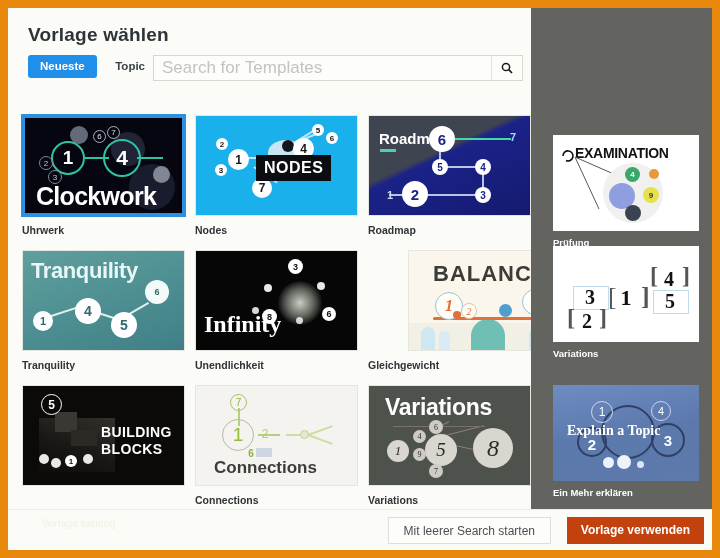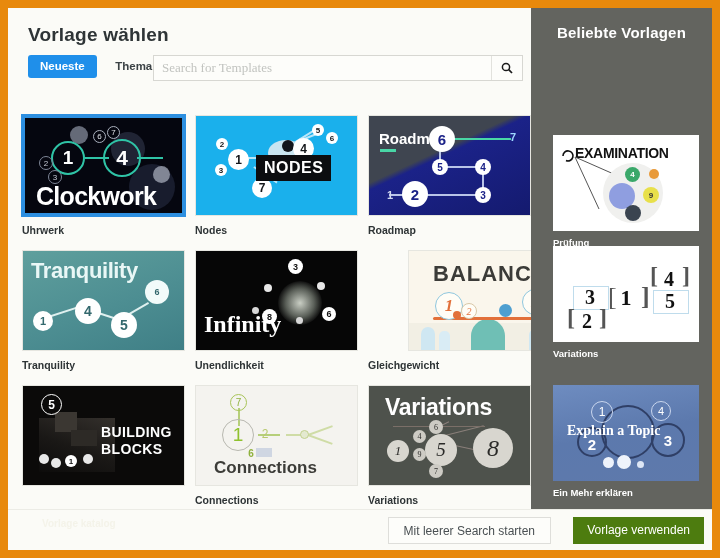--- a/index.html
+++ b/index.html
@@ -74,22 +74,22 @@
     position: absolute;
     left: 0;
     top: 0;
     width: 338px;
     height: 24px;
     border: none;
     background: transparent;
     outline: none;
     padding: 0 8px;
     box-sizing: border-box;
-    font-family: Liberation Serif, serif;
-    font-size: 13px;
+    font-family: Liberation Sans, sans-serif;
+    font-size: 17px;
     color: #6e7577;
   }
   .search-input::placeholder { color: #c2c4c0; }
   .search-btn {
     position: absolute;
     right: 0;
     top: 0;
     width: 31px;
     height: 24px;
     border-left: 1px solid #e2e2dd;
@@ -196,24 +196,24 @@
     cursor: pointer;
     white-space: nowrap;
   }
   .btn-primary {
     position: absolute;
     right: 8px;
     top: 7px;
     height: 27px;
     line-height: 26px;
     padding: 0 14px;
-    background: #4d7c0f;
+    background: #c2410c;
     color: #ffffff;
     font-size: 12px;
-    font-weight: normal;
+    font-weight: bold;
     border: none;
     box-sizing: border-box;
     cursor: pointer;
     white-space: nowrap;
   }
   .ghost-note {
     position: absolute;
     left: 34px;
     top: 8px;
     font-size: 10px;
@@ -236,21 +236,21 @@
 </style>
 </head>
 <body>
 
 <div class="frame">
 
   <div class="dialog-title">Vorlage wählen</div>
 
   <div class="filter-row">
     <span class="tab-pill">Neueste</span>
-    <span class="tab-plain">Thema</span>
+    <span class="tab-plain">Topic</span>
     <div class="search-wrap">
       <input class="search-input" type="text" placeholder="Search for Templates" style="">
       <div class="search-btn">
         <svg width="12" height="12" viewBox="0 0 12 12">
           <circle cx="5" cy="5" r="3.6" fill="none" stroke="#1a1a1a" stroke-width="1.5"></circle>
           <line x1="7.7" y1="7.7" x2="11" y2="11" stroke="#1a1a1a" stroke-width="1.7"></line>
         </svg>
       </div>
     </div>
   </div>
@@ -413,21 +413,20 @@
         <div class="circ" style="left:60px;top:34px;width:14px;height:14px;background:#cdcbc4;color:#2a2a28;font-family:'Liberation Serif',serif;font-size:8px;">6</div>
         <div class="circ" style="left:60px;top:78px;width:14px;height:14px;background:#cdcbc4;color:#2a2a28;font-family:'Liberation Serif',serif;font-size:8px;">7</div>
         <div class="circ" style="left:44px;top:62px;width:13px;height:13px;background:#cdcbc4;color:#2a2a28;font-family:'Liberation Serif',serif;font-size:8px;">9</div>
       </div>
       <div class="cap">Variations</div>
     </div>
 
   </div>
 
   <div class="panel">
-    <div class="panel-title">Beliebte Vorlagen</div>
 
     <div class="pcell" style="top:99px;margin-top:28px;">
       <div class="pthumb">
         <div class="tlabel" style="left:22px;top:10px;color:#111111;font-size:14px;letter-spacing:-.3px;">EXAMINATION</div>
         <svg width="146" height="96" style="position:absolute;left:0;top:0;">
           <line x1="22" y1="22" x2="72" y2="44" stroke="#555" stroke-width="1"></line>
           <line x1="22" y1="22" x2="46" y2="74" stroke="#555" stroke-width="1"></line>
         </svg>
         <div class="circ" style="left:50px;top:28px;width:60px;height:60px;background:#f0f0ee;"></div>
         <div class="circ" style="left:56px;top:48px;width:26px;height:26px;background:#8f9ee0;"></div>

